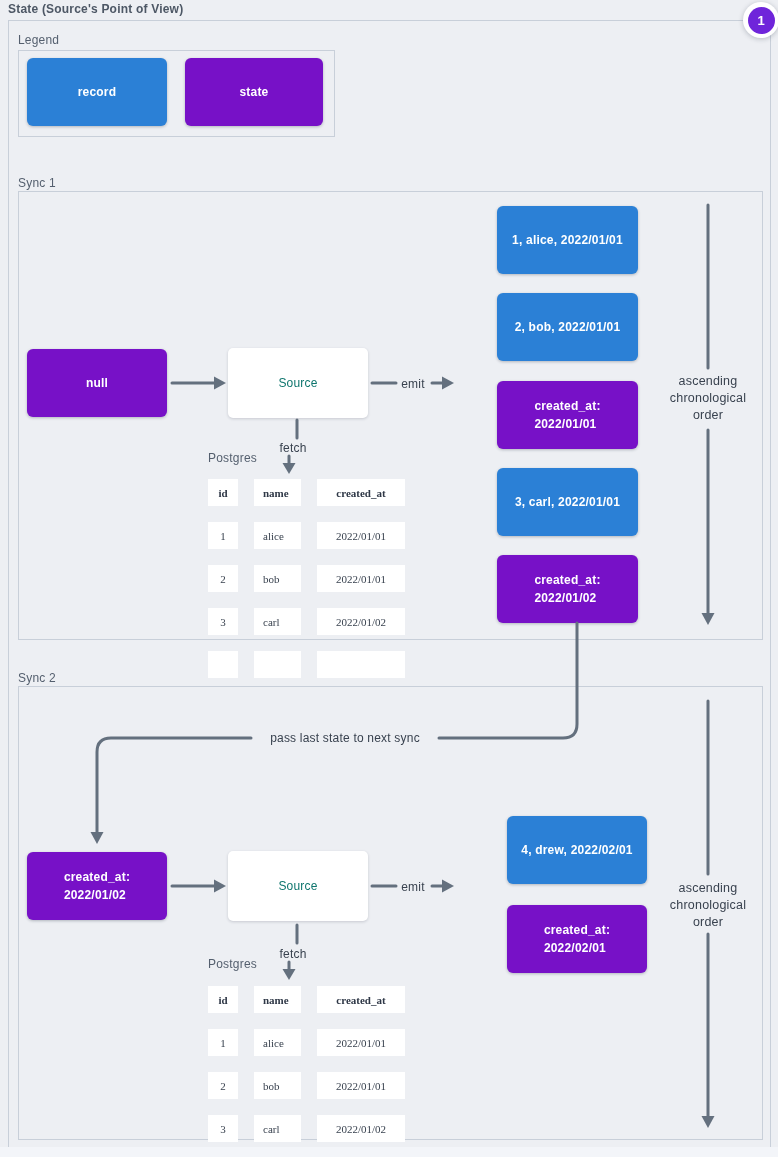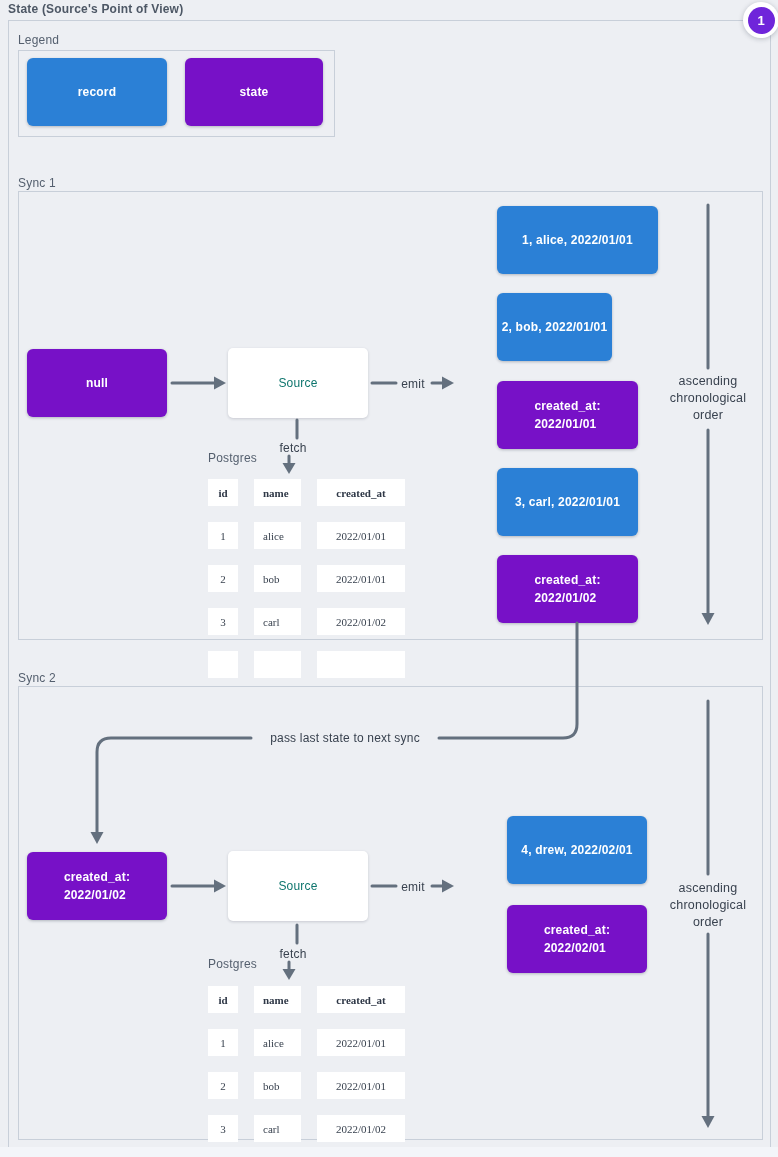--- a/index.html
+++ b/index.html
@@ -78,22 +78,22 @@
     <div class="cell name-col">bob</div>
     <div class="cell">2022/01/01</div>
     <div class="cell">3</div>
     <div class="cell name-col">carl</div>
     <div class="cell">2022/01/02</div>
     <div class="cell"></div>
     <div class="cell name-col"></div>
     <div class="cell"></div>
   </div>
 
-  <div class="node record" style="left:497px;top:206px;width:161px;height:68px;">1, alice, 2022/01/01</div>
-  <div class="node record" style="left:497px;top:293px;width:115px;height:68px;">2, bob, 2022/01/01</div>
+  <div class="node record" style="left:497px;top:206px;width:141px;height:68px;">1, alice, 2022/01/01</div>
+  <div class="node record" style="left:497px;top:293px;width:141px;height:68px;">2, bob, 2022/01/01</div>
   <div class="node state" style="left:497px;top:381px;width:141px;height:68px;">created_at:
 2022/01/01</div>
   <div class="node record" style="left:497px;top:468px;width:141px;height:68px;">3, carl, 2022/01/01</div>
   <div class="node state" style="left:497px;top:555px;width:141px;height:68px;">created_at:
 2022/01/02</div>
 
   <div class="anno" style="left:648px;top:373px;width:120px;font-size:12.5px;">ascending
 chronological
 order</div>
 

